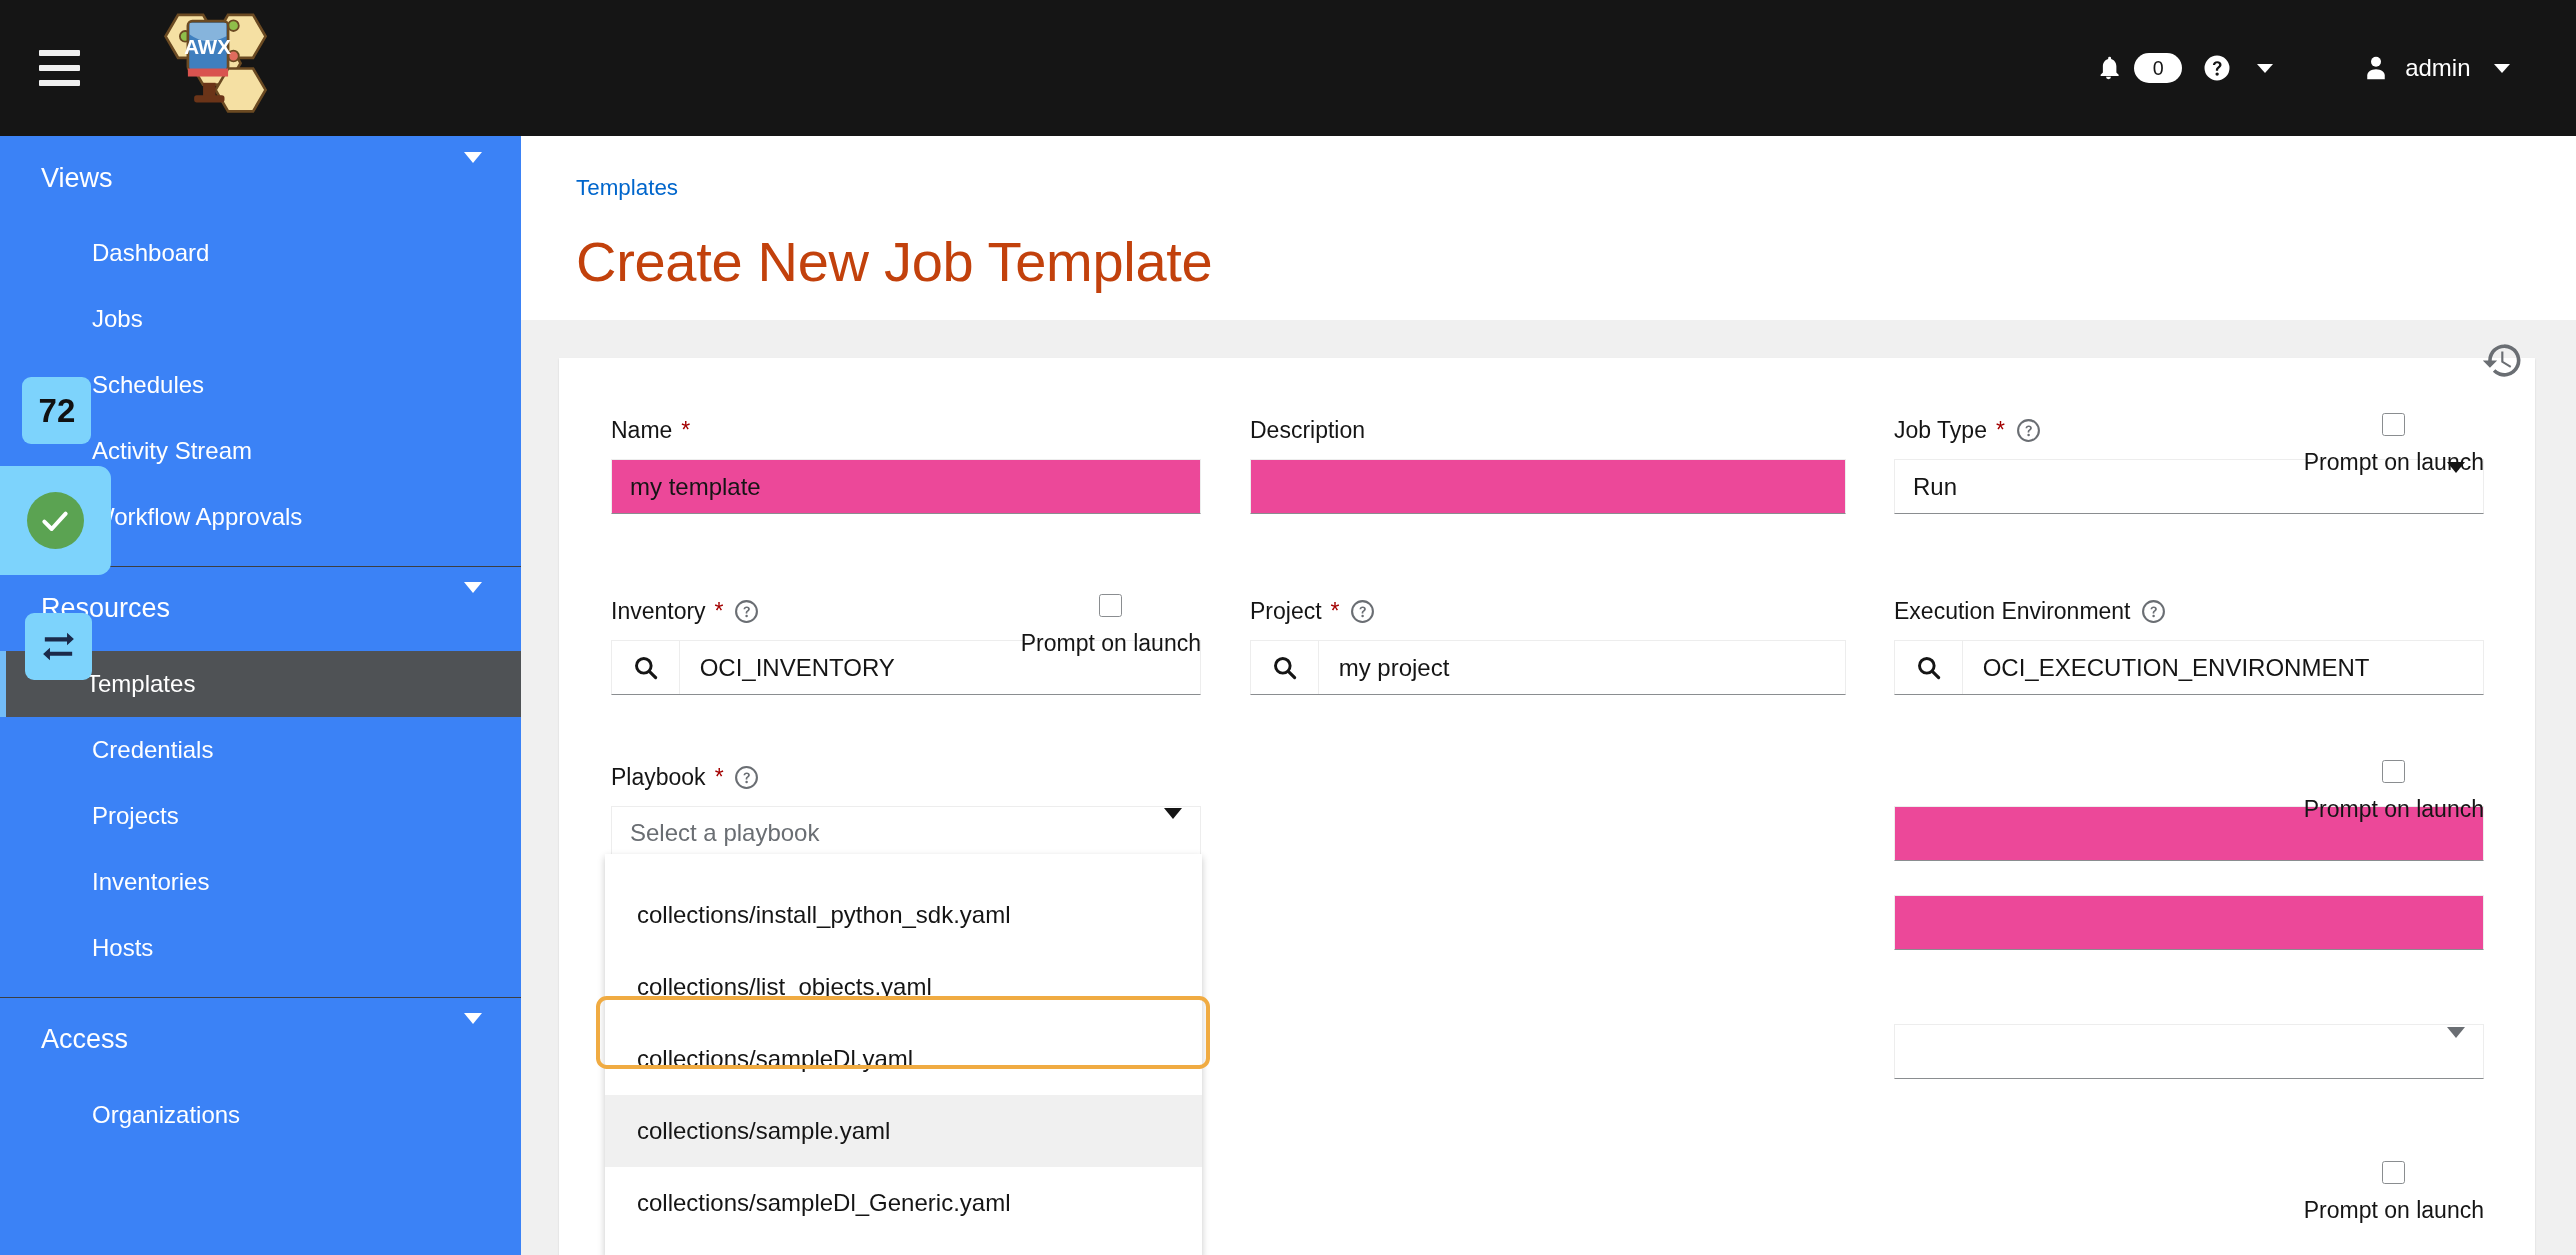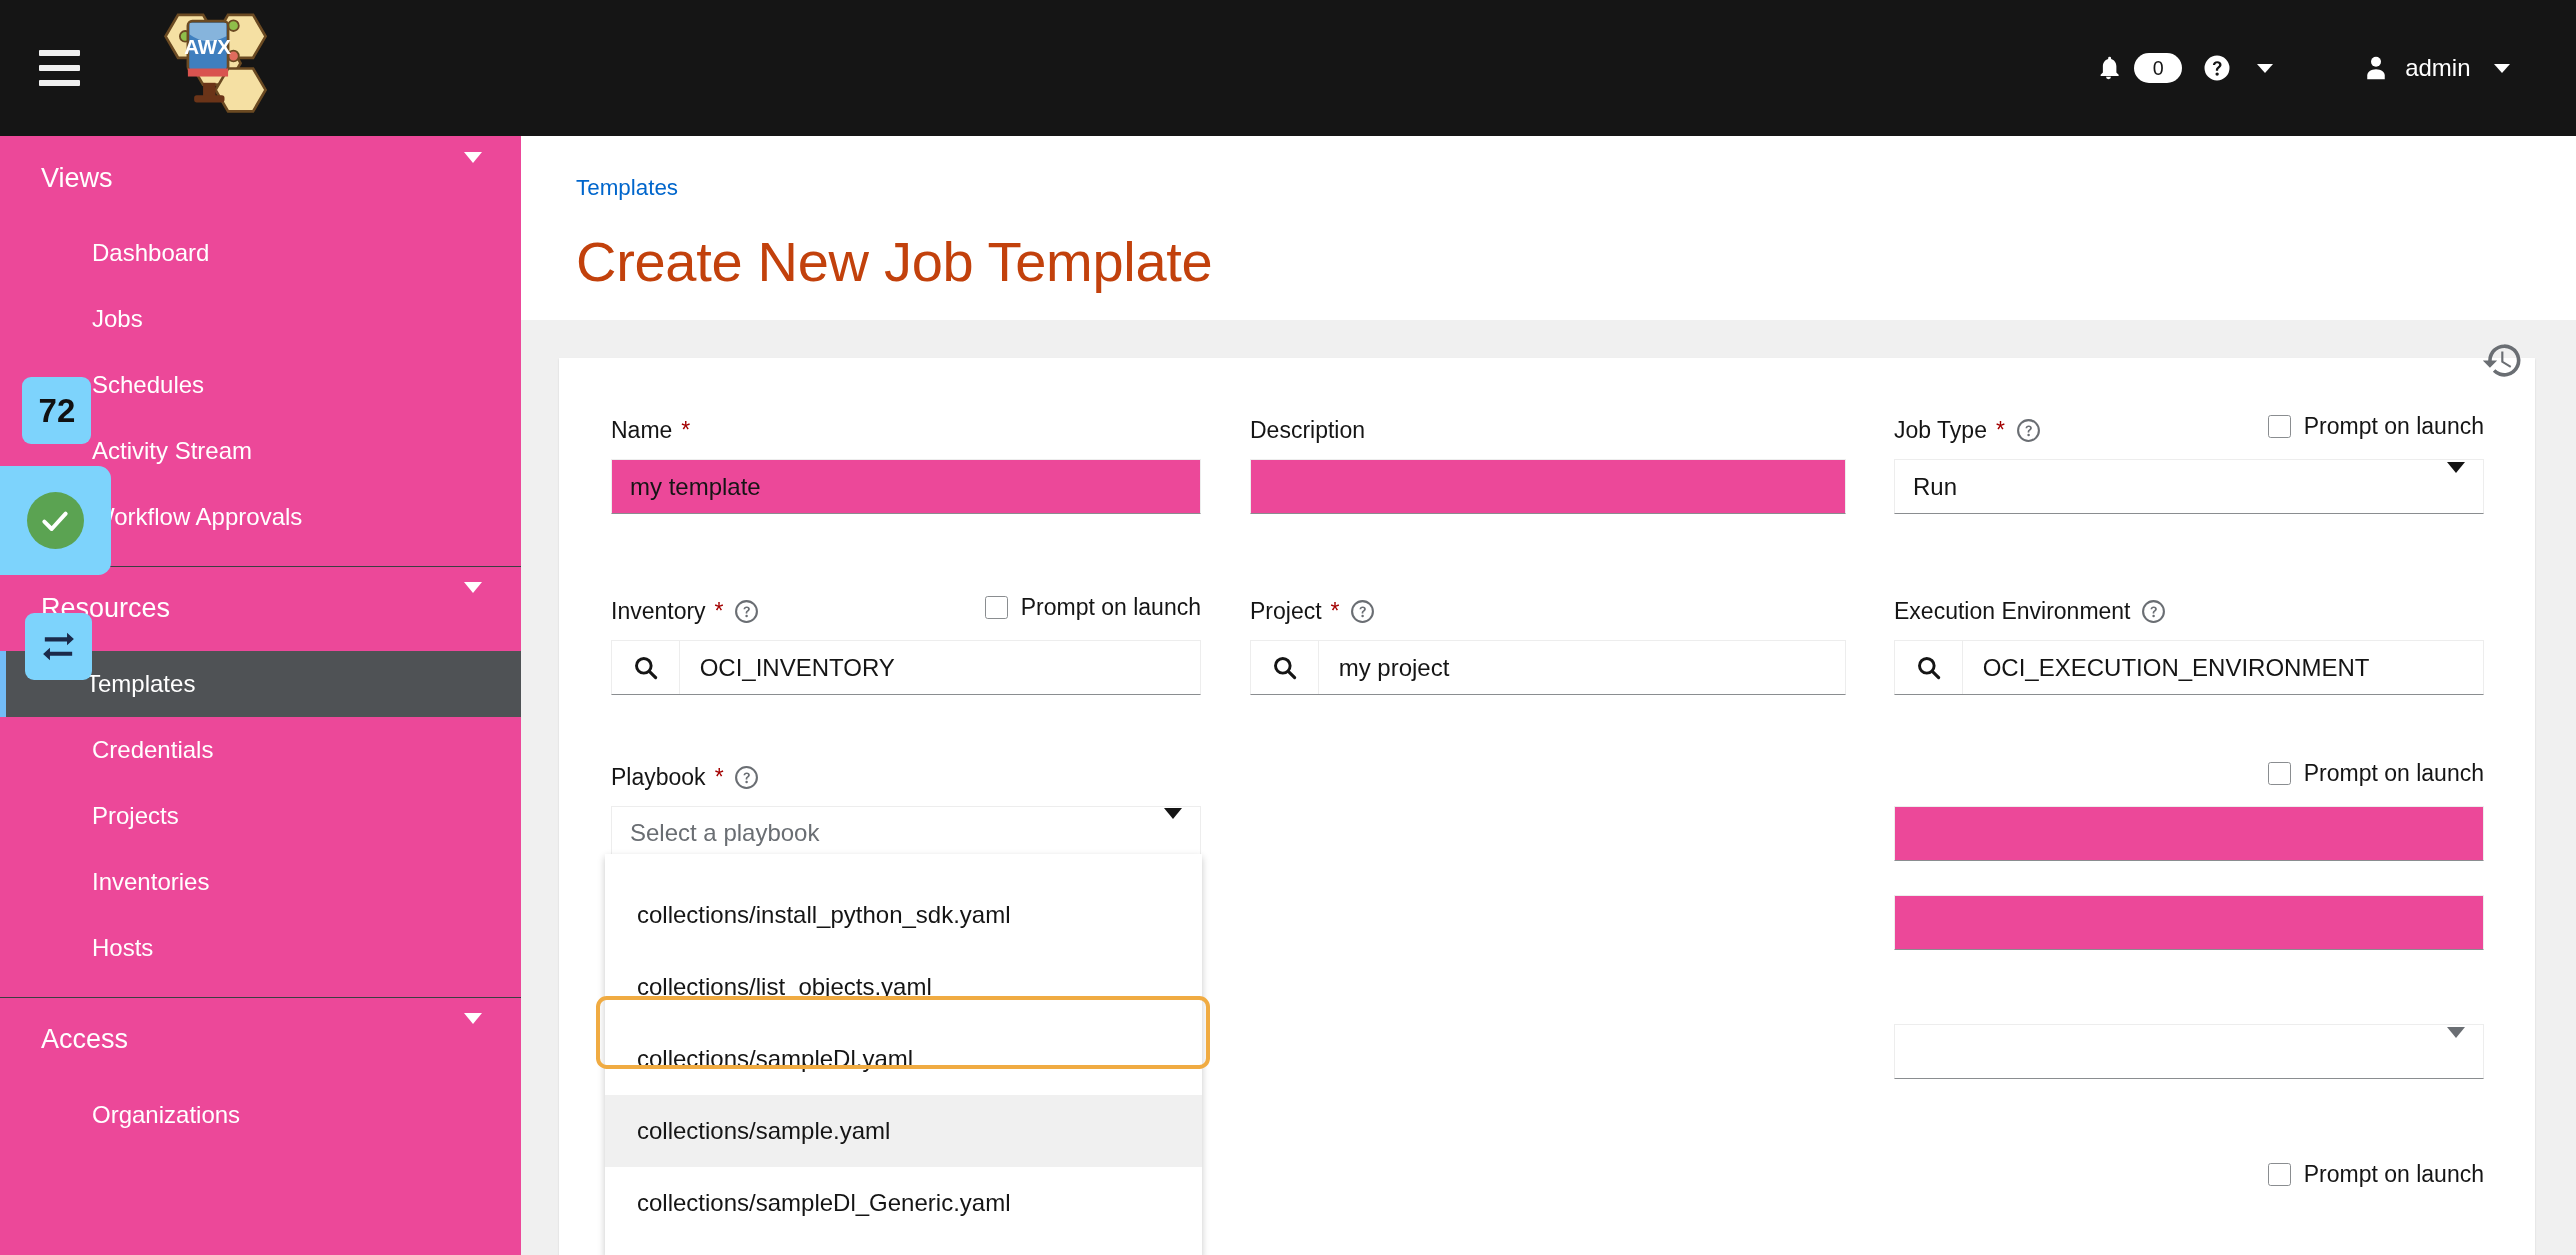--- a/index.html
+++ b/index.html
@@ -50,21 +50,21 @@
     width: 0; height: 0;
     border-left: 8px solid transparent; border-right: 8px solid transparent;
     border-top: 9.8px solid #ffffff;
   }
   .admin-name { font-size: 24px; color: #ffffff; margin-left: 14.3px; margin-right: 23px; }
 
   
   .sidebar {
     position: absolute; left: 0; top: 136px;
     width: 521px; height: 1120px;
-    background: #ec4899;
+    background: #3b82f6;
     z-index: 20;
     overflow: hidden;
   }
   .nav-section-header {
     display:flex; align-items:center;
     height: 84px; padding: 0 39px 0 41px;
     color: #ffffff; font-size: 27px;
     cursor: pointer;
   }
   .nav-section-header .chev { margin-left: auto; }
@@ -154,21 +154,21 @@
   .field-label { font-size: 23px; font-weight: 400; color: #151515; }
   .req-star { color: #a30000; font-size: 23px; margin-left: 9px; line-height: 1; }
   .help-icon {
     margin-left: 10.7px; width: 25px; height: 25px;
     display:inline-flex; align-items:center; justify-content:center;
     cursor: pointer;
   }
   .prompt-launch {
     position: absolute; right: 0; top: -1.8px;
     display:flex; align-items:center; gap: 12.5px;
-    font-size: 23px; color: #151515; cursor: pointer;
+    font-size: 23px; color: #151515; cursor: pointer; flex-direction: column;
   }
   .cb {
     width: 23px; height: 23px;
     border: 1.8px solid #8a8d90; border-radius: 2.7px;
     background: #ffffff; display:inline-block;
   }
 
   .text-input {
     width: 100%; height: 55px;
     border: 0.9px solid #ededed;

